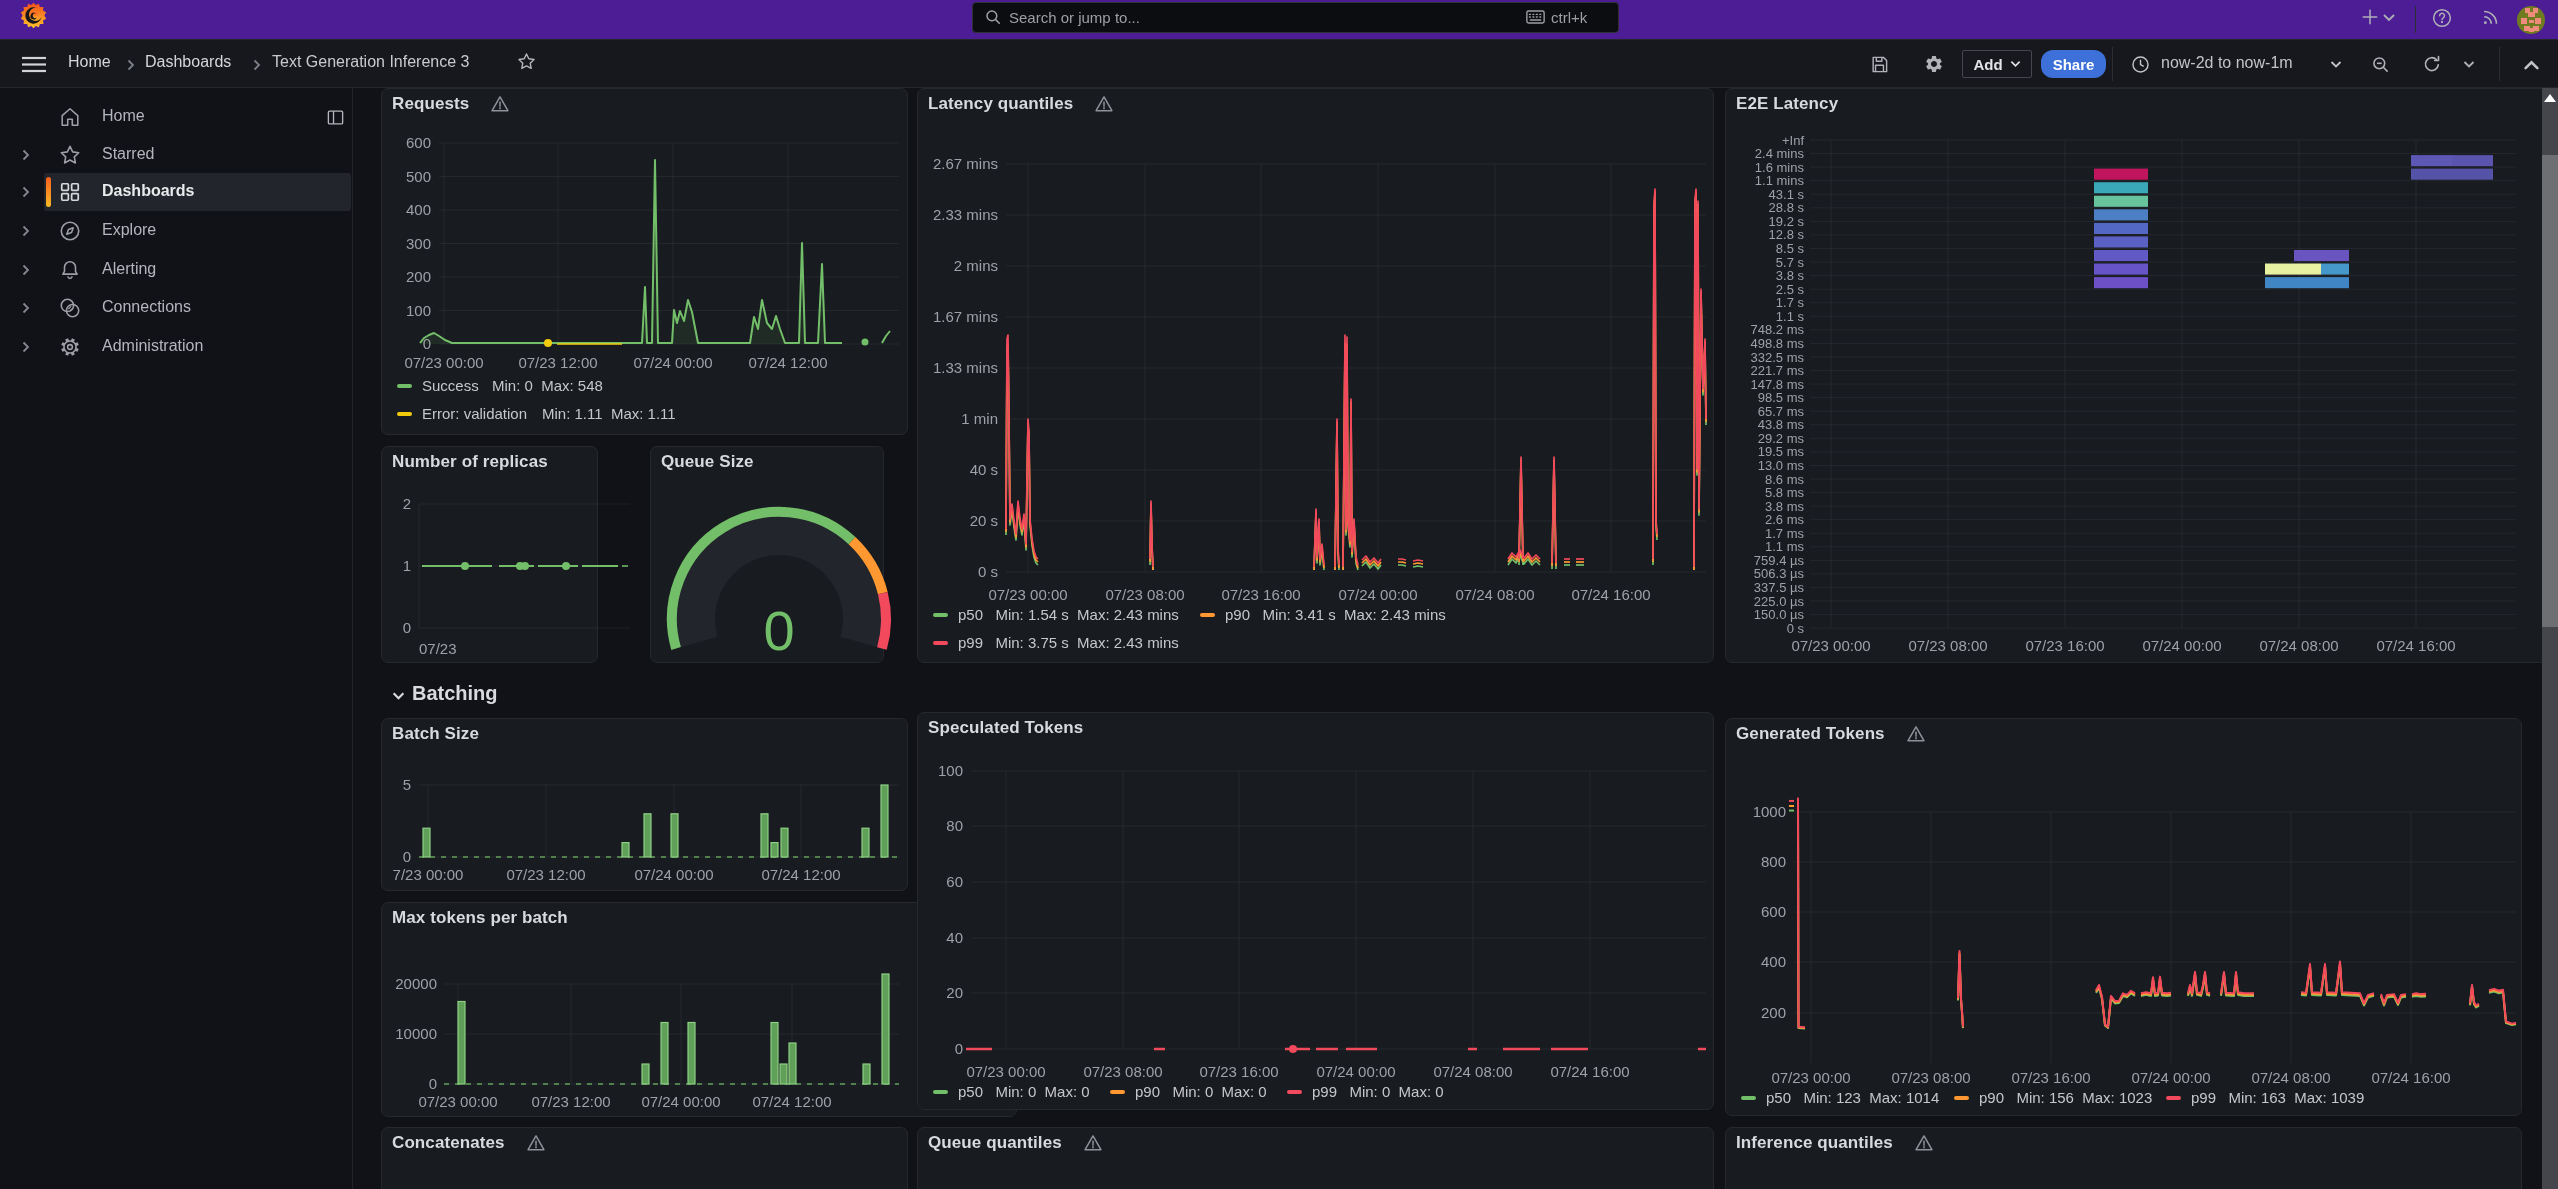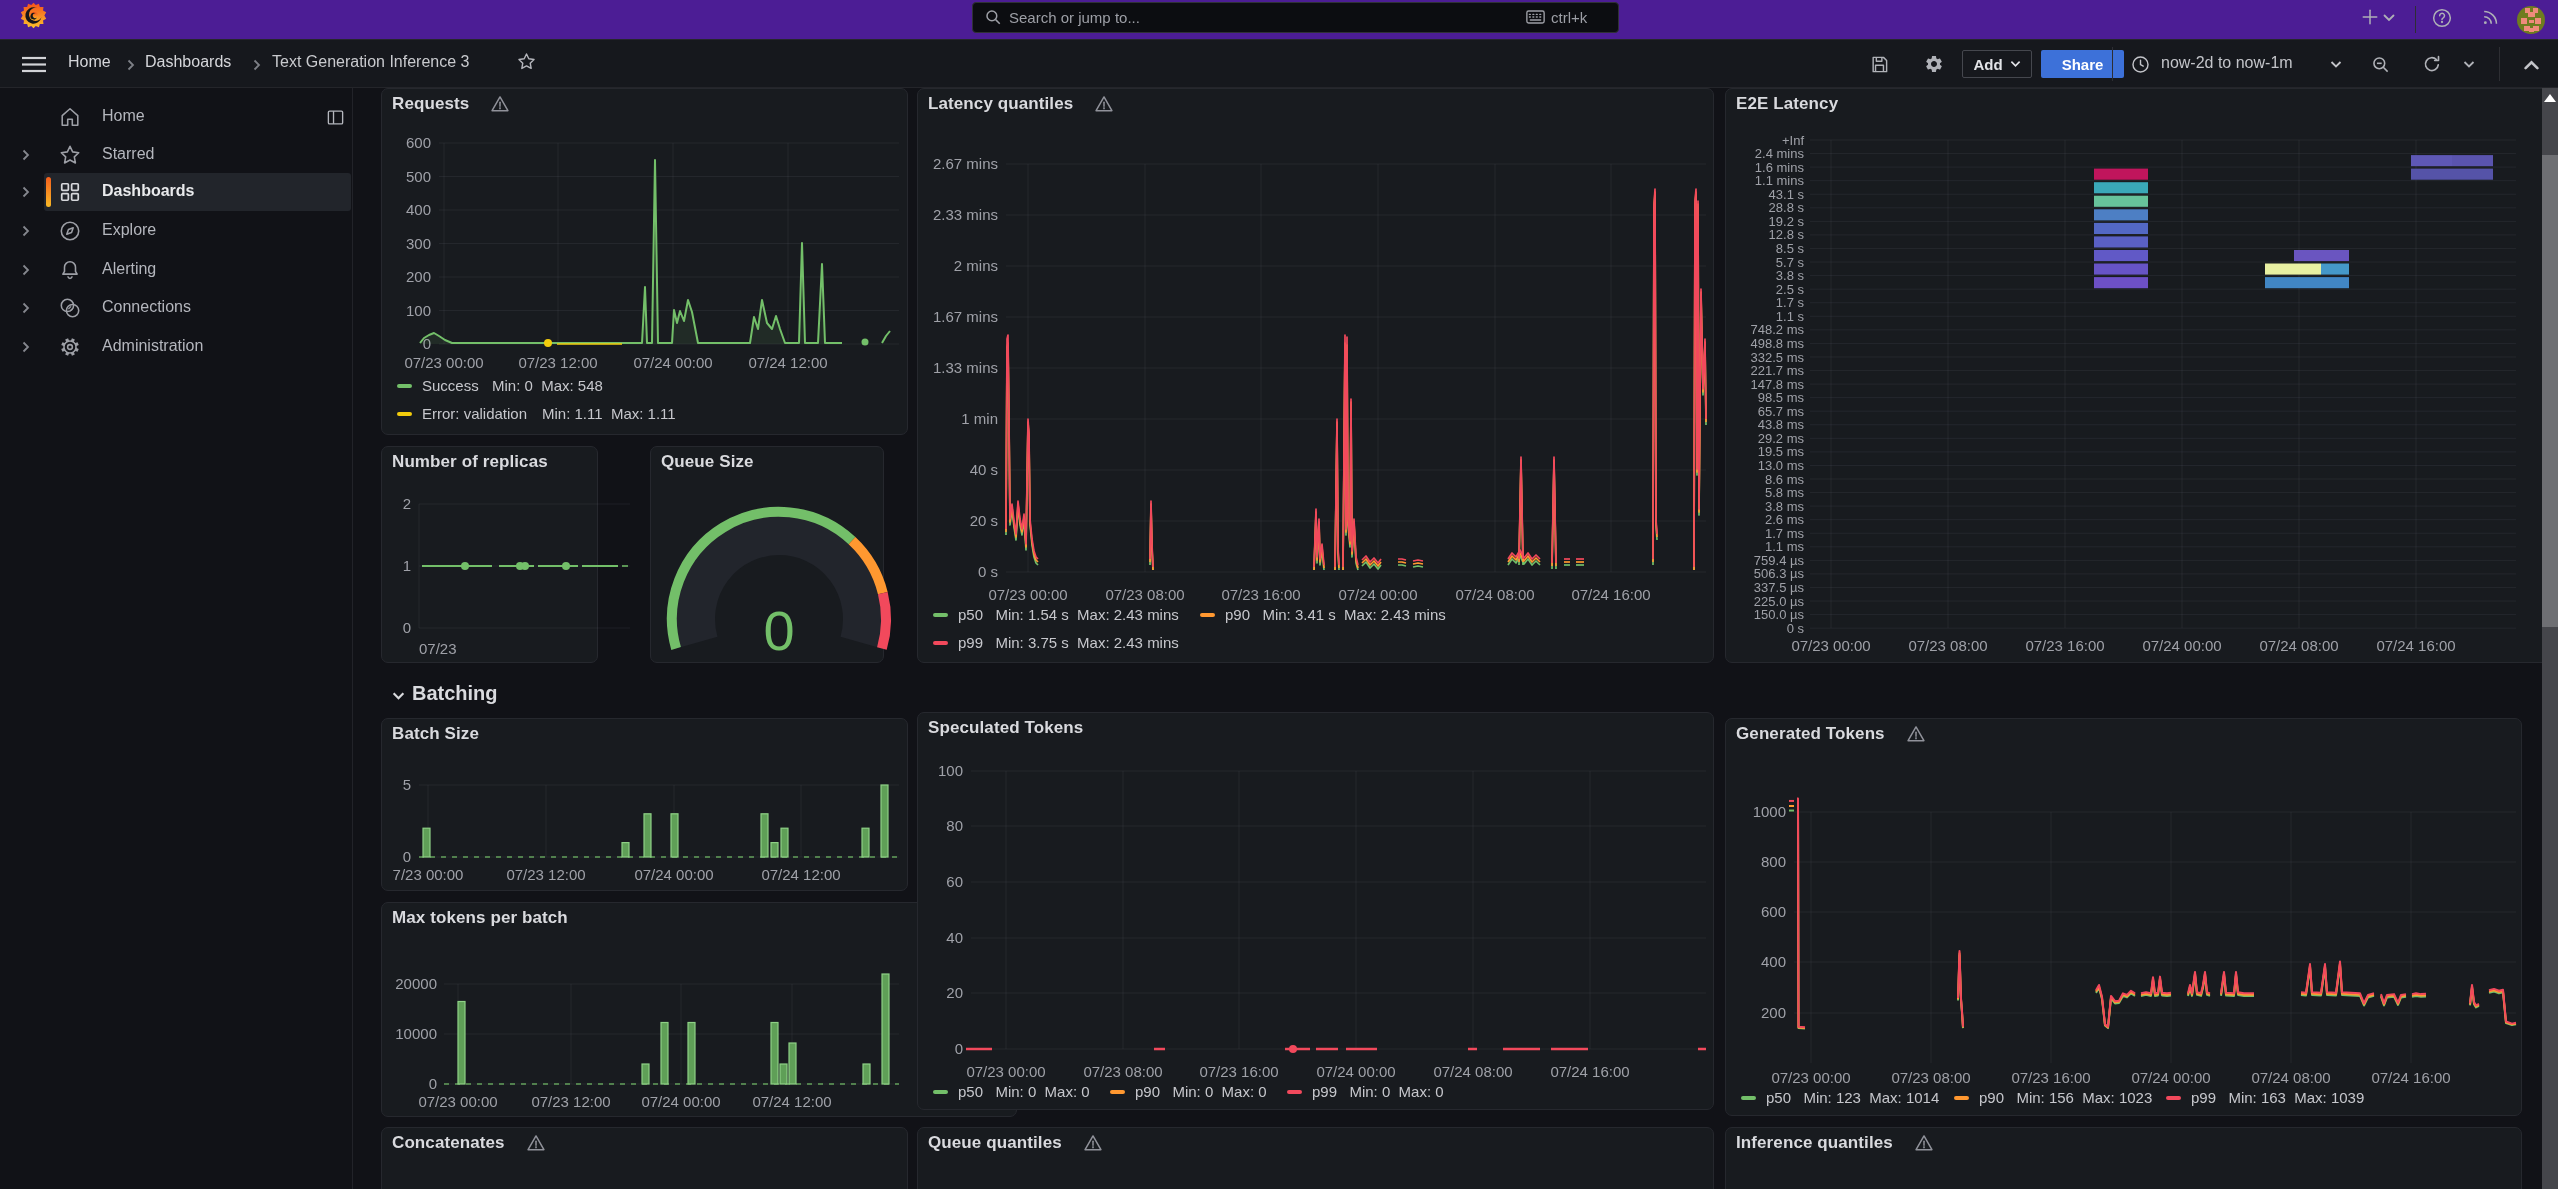--- a/index.html
+++ b/index.html
@@ -94,21 +94,21 @@
       <path d="M4 3 h13 l4 4 v14 h-17 z"></path>
       <path d="M8 3 v5 h7 v-5"></path>
       <path d="M7 21 v-8 h10 v8"></path>
     </svg>
 <svg class="abs" style="left:1924px;top:14px" width="20" height="20" viewBox="0 0 24 24" fill="#b0b2b8">
       <path d="M19.14 12.94c.04-.3.06-.61.06-.94 0-.32-.02-.64-.07-.94l2.03-1.58c.18-.14.23-.41.12-.61l-1.92-3.32c-.12-.22-.37-.29-.59-.22l-2.39.96c-.5-.38-1.03-.7-1.62-.94l-.36-2.54c-.04-.24-.24-.41-.48-.41h-3.84c-.24 0-.43.17-.47.41l-.36 2.54c-.59.24-1.13.57-1.62.94l-2.39-.96c-.22-.08-.47 0-.59.22L2.74 8.87c-.12.21-.08.47.12.61l2.03 1.58c-.05.3-.09.63-.09.94s.02.64.07.94l-2.03 1.58c-.18.14-.23.41-.12.61l1.92 3.32c.12.22.37.29.59.22l2.39-.96c.5.38 1.03.7 1.62.94l.36 2.54c.05.24.24.41.48.41h3.84c.24 0 .44-.17.47-.41l.36-2.54c.59-.24 1.13-.56 1.62-.94l2.39.96c.22.08.47 0 .59-.22l1.92-3.32c.12-.22.07-.47-.12-.61l-2.01-1.58zM12 15.6c-1.98 0-3.6-1.62-3.6-3.6s1.62-3.6 3.6-3.6 3.6 1.62 3.6 3.6-1.62 3.6-3.6 3.6z"></path>
     </svg>
 <div class="abs" style="left:1962px;top:10px;width:70px;height:28px;border:1px solid #45474e;border-radius:2px;display:flex;align-items:center;justify-content:center;gap:7px;color:#e3e4e8;font-size:15px;font-weight:700">Add <svg width="11" height="8" viewBox="0 0 12 8" fill="none" stroke="#e3e4e8" stroke-width="1.8">
         <path d="M1.5 1.5 L6 6 L10.5 1.5"></path>
       </svg></div>
-<div class="abs" style="left:2041px;top:10px;width:83px;height:28px;background:#3d71d9;border-radius:2px;display:flex;align-items:center;justify-content:center;color:#fff;font-size:15px;font-weight:700">Share</div>
+<div class="abs" style="left:2041px;top:10px;width:65px;height:28px;background:#3d71d9;border-radius:12px;display:flex;align-items:center;justify-content:center;color:#fff;font-size:15px;font-weight:700">Share</div>
 <div class="abs" style="left:2112px;top:7px;width:1px;height:34px;background:#2d2e33"></div>
 <svg class="abs" style="left:2131px;top:15px" width="19" height="19" viewBox="0 0 24 24" fill="none" stroke="#c3c4c9" stroke-width="1.8">
       <circle cx="12" cy="12" r="9.5"></circle>
       <path d="M12 6.5 V12 L15.5 14" stroke-linecap="round"></path>
     </svg>
 <div class="abs" style="left:2161px;top:14px;font-size:16px;color:#c3c4c9">now-2d to now-1m</div>
 <svg class="abs" style="left:2330px;top:20px" width="12" height="9" viewBox="0 0 12 8" fill="none" stroke="#c3c4c9" stroke-width="1.8">
       <path d="M1.5 1.5 L6 6 L10.5 1.5"></path>
     </svg>
 <svg class="abs" style="left:2371px;top:15px" width="19" height="19" viewBox="0 0 24 24" fill="none" stroke="#b0b2b8" stroke-width="2">

